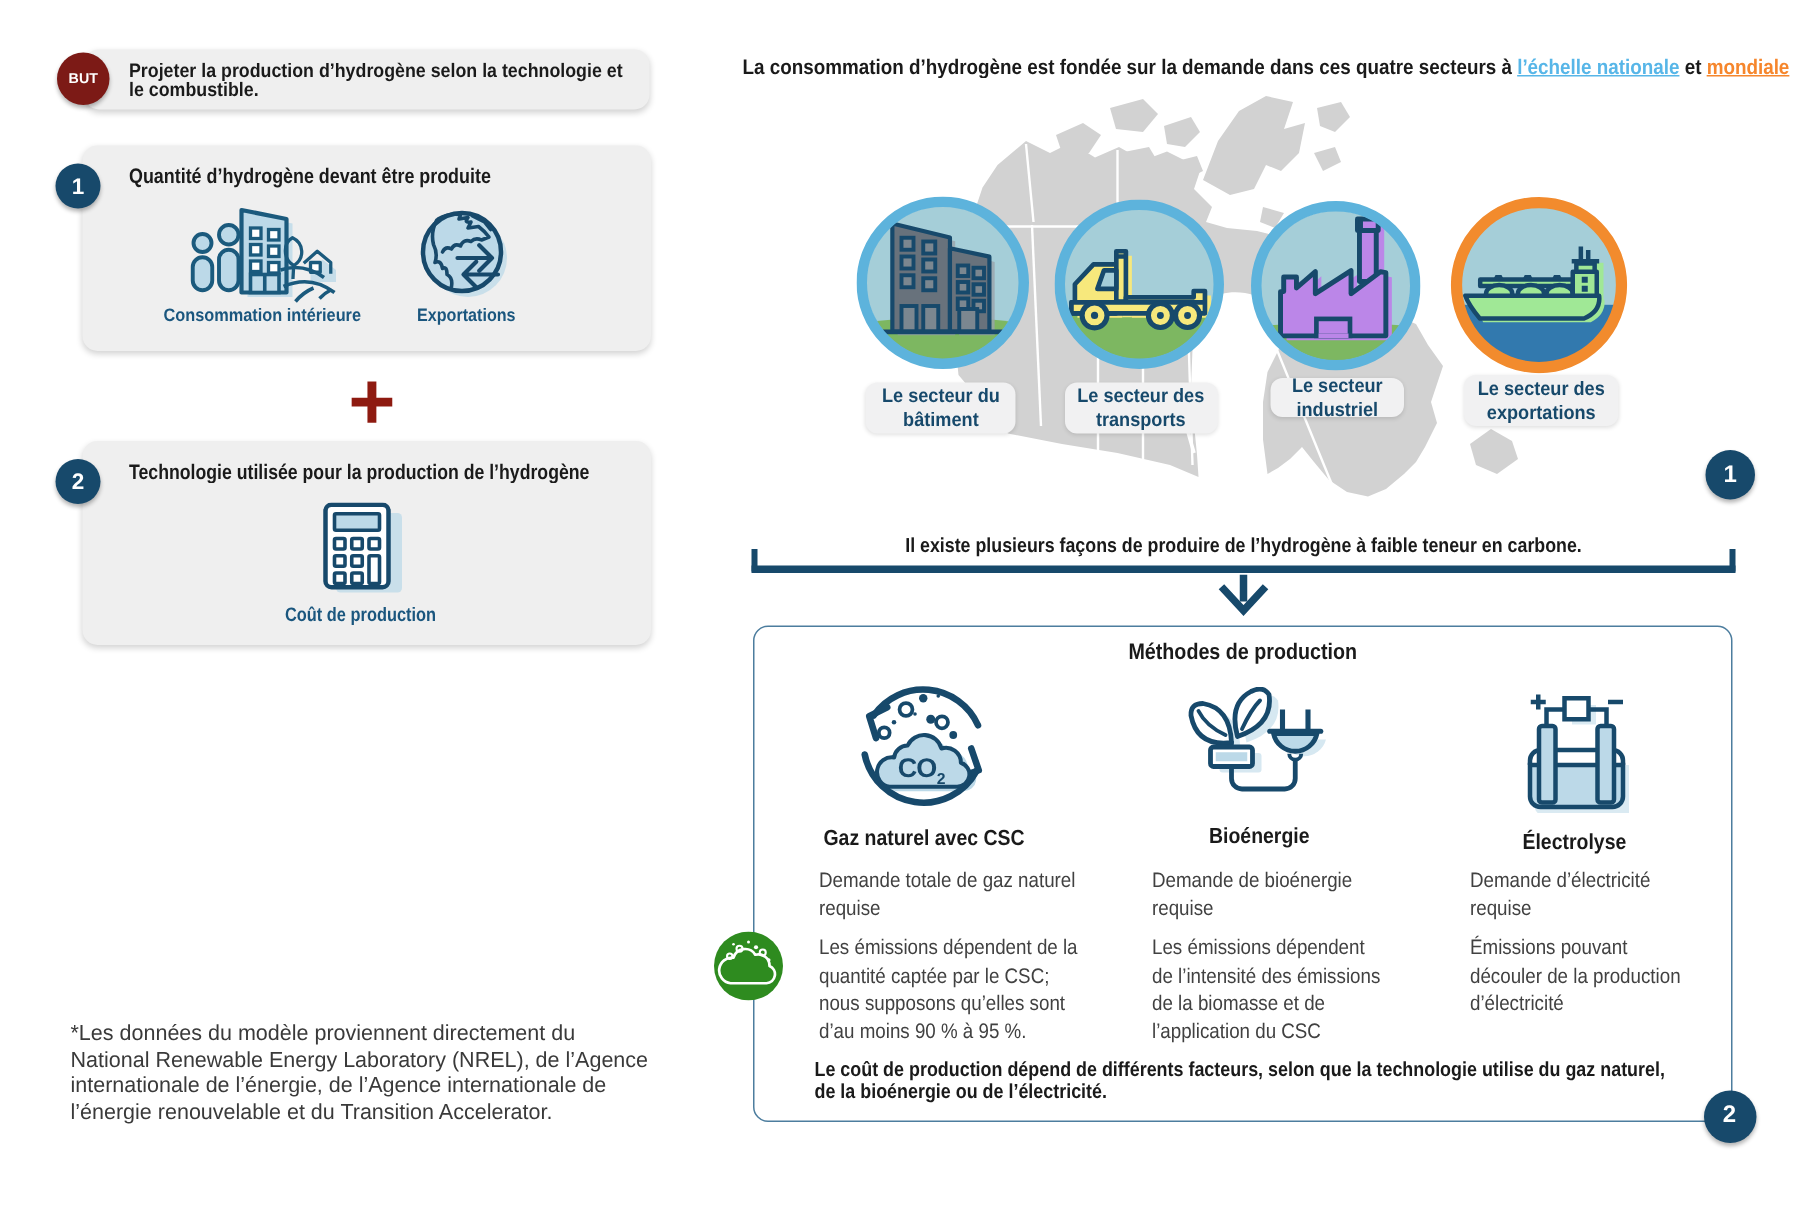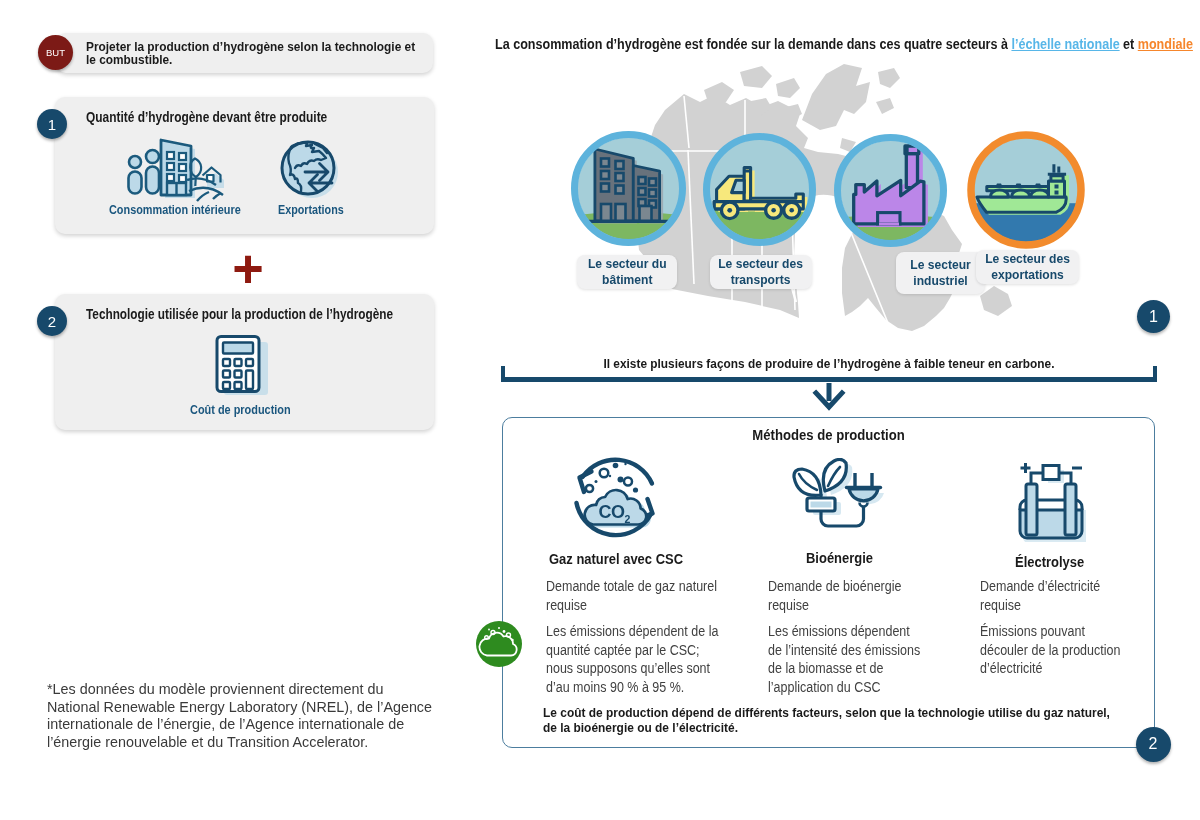--- a/index.html
+++ b/index.html
@@ -1,20 +1,20 @@
 <!DOCTYPE html>
 <html lang="fr"><head>
 <meta charset="utf-8">
 <style>
 html,body{margin:0;padding:0;}
 body{font-family:"Liberation Sans",sans-serif;background:#fff;}
 .canvas{position:relative;width:1200px;height:820px;background:#fff;overflow:hidden;}
 .abs{position:absolute;}
 .gbox{position:absolute;background:#efefef;border-radius:10px;box-shadow:0 2px 4px rgba(0,0,0,0.18);}
-.badge{position:absolute;background:#17496b;border-radius:50%;color:#fff;font-weight:normal;display:flex;align-items:center;justify-content:center;box-shadow:0 2px 3px rgba(0,0,0,0.3);}
+.badge{position:absolute;background:#17496b;border-radius:50%;color:#fff;font-weight:bold;display:flex;align-items:center;justify-content:center;box-shadow:0 2px 3px rgba(0,0,0,0.3);}
 .blab{position:absolute;color:#1a567e;font-weight:bold;font-size:14px;text-align:center;}
 .seclab{position:absolute;background:#f1f1f2;border-radius:8px;color:#17496b;font-weight:bold;font-size:13px;text-align:center;line-height:16px;display:flex;align-items:center;justify-content:center;box-shadow:0 1px 3px rgba(0,0,0,0.12);}.seclab>span{display:block;transform:scaleX(0.93);transform-origin:center center;white-space:nowrap;}
 .col{position:absolute;color:#414141;font-size:14px;line-height:18.5px;transform:scaleX(0.893);transform-origin:left top;white-space:nowrap;}
 </style>
 </head>
 <body>
 <div class="canvas">
 
   <div class="gbox" style="left:56px;top:33px;width:377px;height:40px;"></div>
   <div class="abs" style="left:86px;top:39.5px;white-space:nowrap;font-size:13px;font-weight:bold;color:#1a1a1a;line-height:13.5px;transform:scaleX(0.913);transform-origin:left top;">Projeter la production d’hydrogène selon la technologie et<br>le combustible.</div>
@@ -264,21 +264,21 @@
 </g>
 <circle cx="59" cy="59" r="55" fill="none" stroke="#f28b2d" stroke-width="7.5"></circle>
 </svg></div>
 
   <div class="seclab" style="left:577px;top:255px;width:100px;height:34px;">
       <span>Le secteur du<br>bâtiment</span>
     </div>
   <div class="seclab" style="left:710px;top:255px;width:102px;height:34px;">
       <span>Le secteur des<br>transports</span>
     </div>
-  <div class="seclab" style="left:896px;top:252px;width:89px;height:42px;">
+  <div class="seclab" style="left:847px;top:252px;width:89px;height:26px;">
       <span>Le secteur<br>industriel</span>
     </div>
   <div class="seclab" style="left:976px;top:250px;width:103px;height:34px;">
       <span>Le secteur des<br>exportations</span>
     </div>
 
   <div class="badge" style="left:1137px;top:300px;width:33px;height:33px;font-size:16px;">1</div>
 
   <div class="abs" style="left:500px;top:356px;width:658px;font-size:13.5px;font-weight:bold;color:#1a1a1a;text-align:center;transform:scaleX(0.879);transform-origin:center top;white-space:nowrap;">Il existe plusieurs façons de produire de l’hydrogène à faible teneur en carbone.</div>
   <div class="abs" style="left:500.5px;top:377px;width:656.5px;height:4.5px;background:#17496b;"></div>

